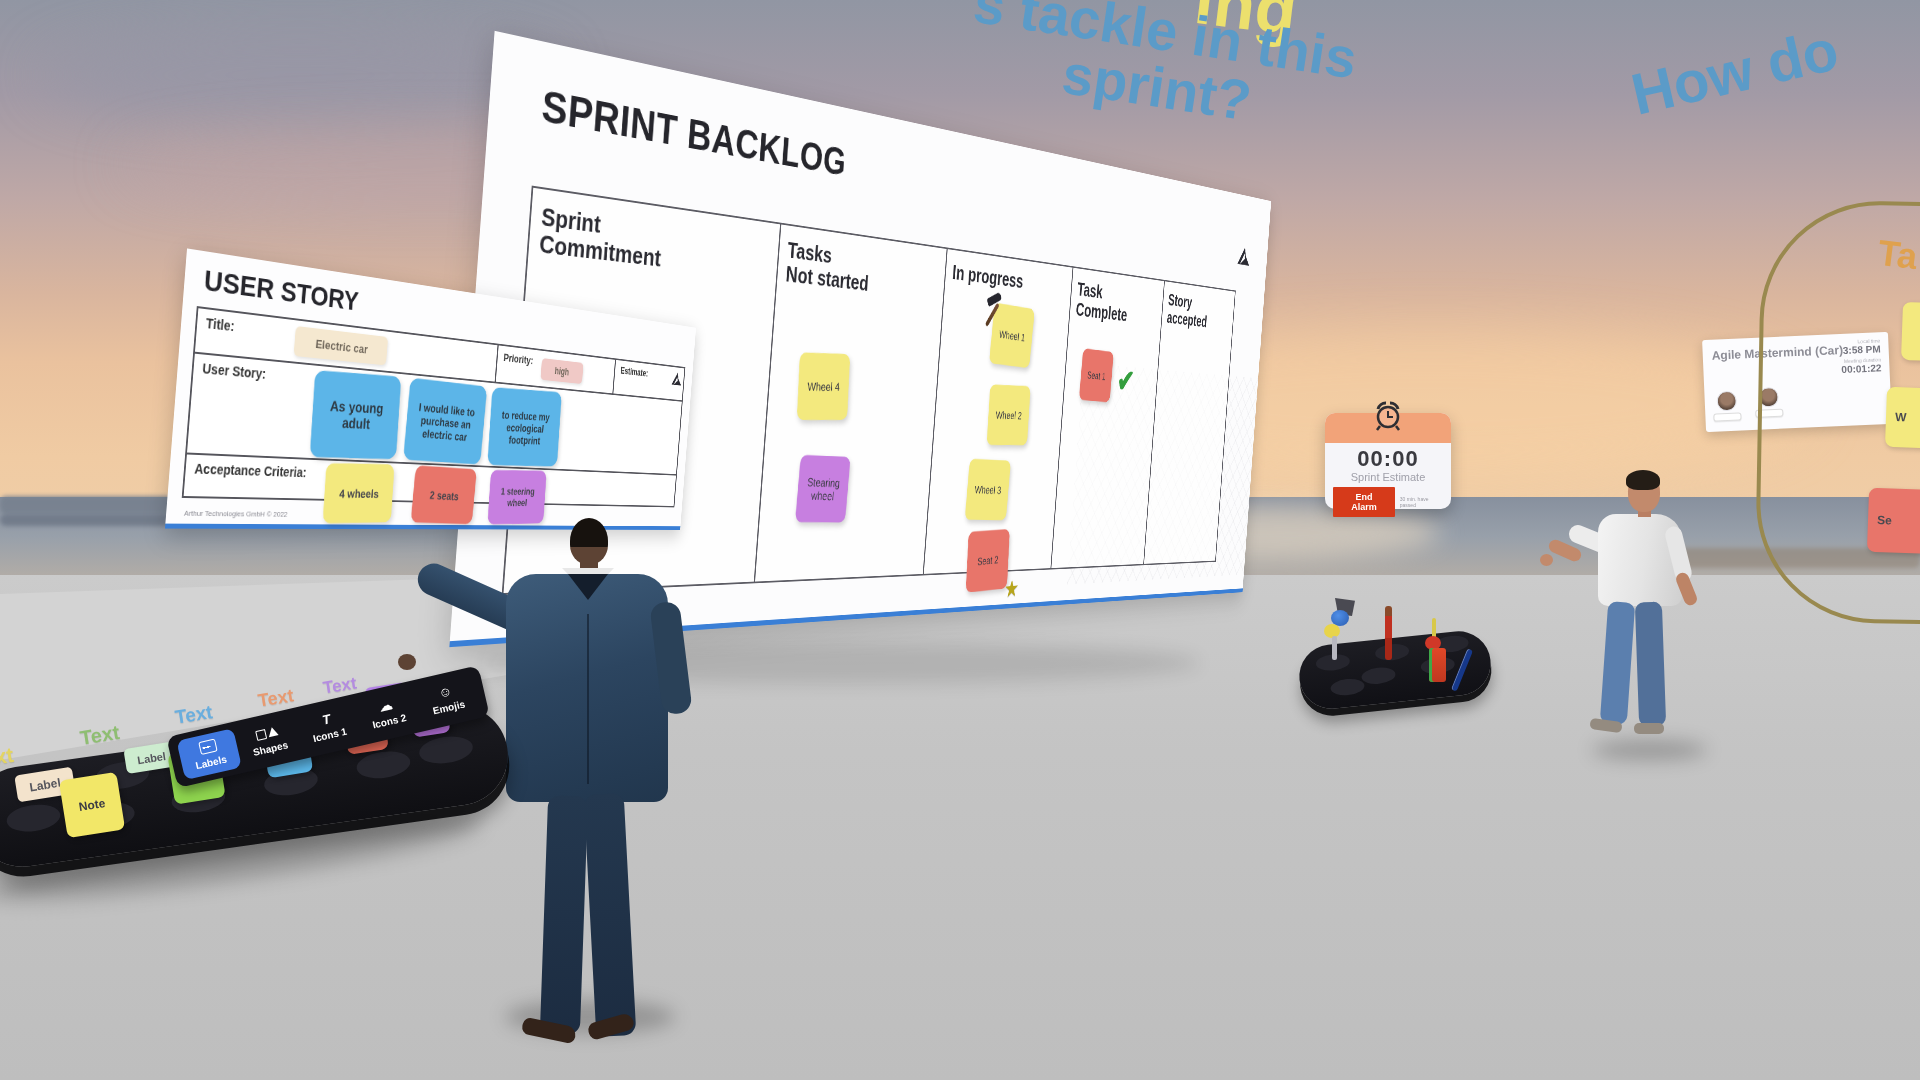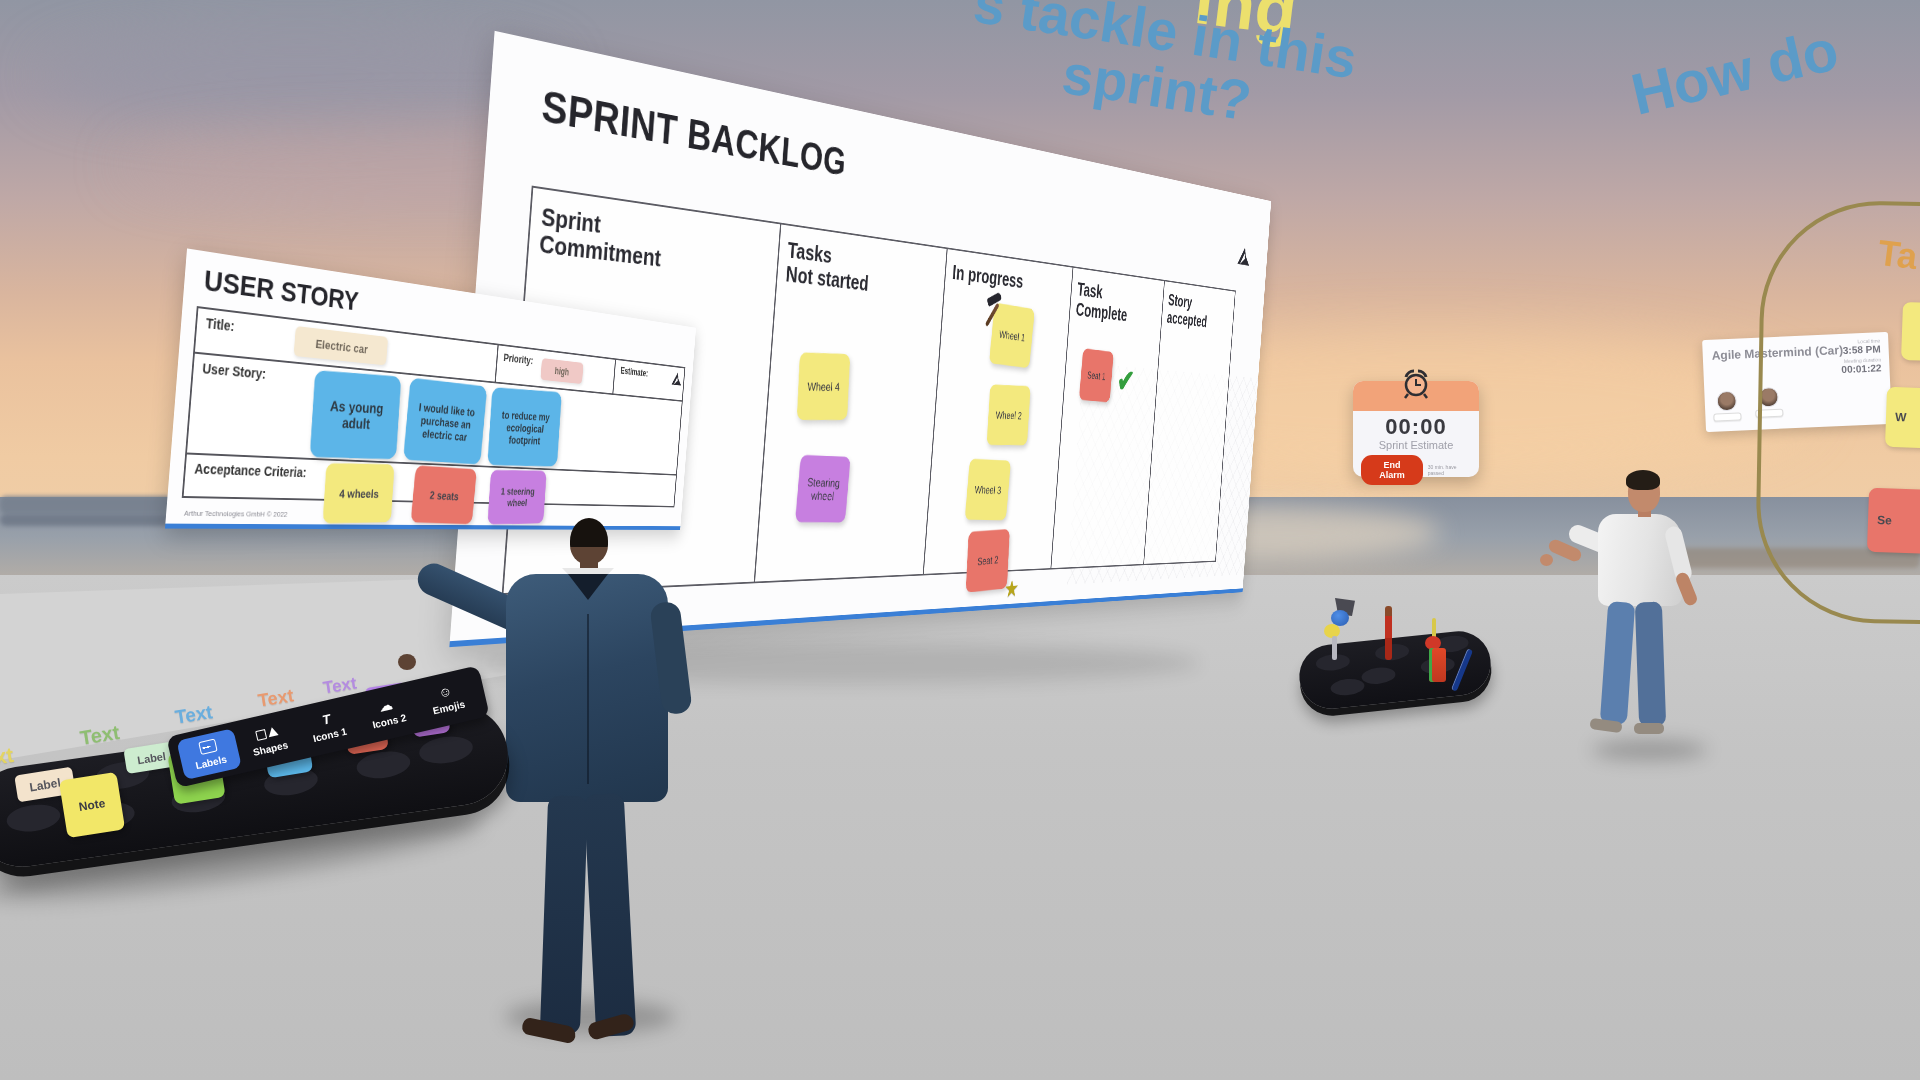--- a/index.html
+++ b/index.html
@@ -86,30 +86,30 @@
   .usnote{position:absolute;top:4px;width:118px;height:94px;border-radius:12px;background:#5cb5e8;
     display:flex;align-items:center;justify-content:center;text-align:center;font-size:13px;
     font-weight:600;color:#2e3a44;padding:6px;box-sizing:border-box;
     box-shadow:2px 3px 6px rgba(0,0,0,.16);}
   .acnote{position:absolute;top:2px;width:94px;height:66px;border-radius:10px;display:flex;
     align-items:center;justify-content:center;text-align:center;font-size:13px;font-weight:600;
     color:#44444c;padding:4px;box-sizing:border-box;box-shadow:2px 3px 6px rgba(0,0,0,.16);}
   .us-footer{position:absolute;left:20px;bottom:6px;font-size:8px;color:#8a8a92;}
 
   
-  .timer{position:absolute;left:1325px;top:381px;width:126px;height:96px;border-radius:10px;
-    background:#f5f5f9;box-shadow:0 6px 16px rgba(0,0,0,.22);z-index:4;margin-left:28px;}
+  .timer{position:absolute;left:1325px;top:413px;width:126px;height:96px;border-radius:10px;
+    background:#f5f5f9;box-shadow:0 6px 16px rgba(0,0,0,.22);z-index:4;}
   .timer-head{height:30px;border-radius:10px 10px 0 0;background:#f2a379;}
   .clock-icon{position:absolute;left:46px;top:-13px;}
   .timer-time{margin-top:3px;text-align:center;font-size:22px;font-weight:700;color:#3a3a40;
     letter-spacing:1px;}
   .timer-label{text-align:center;font-size:11px;color:#a0a0aa;margin-top:-1px;}
   .timer-row{display:flex;align-items:center;gap:5px;padding:4px 8px 0;}
   .alarm-btn{background:#d63a1a;color:#fff;font-size:9px;font-weight:700;border:none;
-    border-radius:11px;padding:5px 10px;cursor:pointer;}
+    border-radius:1px;padding:5px 10px;cursor:pointer;}
   .timer-note{font-size:5px;color:#9a9aa2;line-height:1.2;}
 
   
   .meet{position:absolute;left:1704px;top:336px;width:186px;height:92px;background:#fcfcfe;
     border-radius:3px;box-shadow:0 4px 12px rgba(0,0,0,.18);transform:rotate(-2.5deg);z-index:3;}
   .meet-title{position:absolute;left:9px;top:9px;font-size:12px;font-weight:700;color:#8d8d96;}
   .meet-times{position:absolute;right:8px;top:5px;text-align:right;line-height:1.25;}
   .meet-sm{font-size:5px;color:#b4b4bc;}
   .meet-big{font-size:10px;font-weight:700;color:#73737d;}
   .meet-av{position:absolute;width:18px;height:18px;border-radius:50%;

